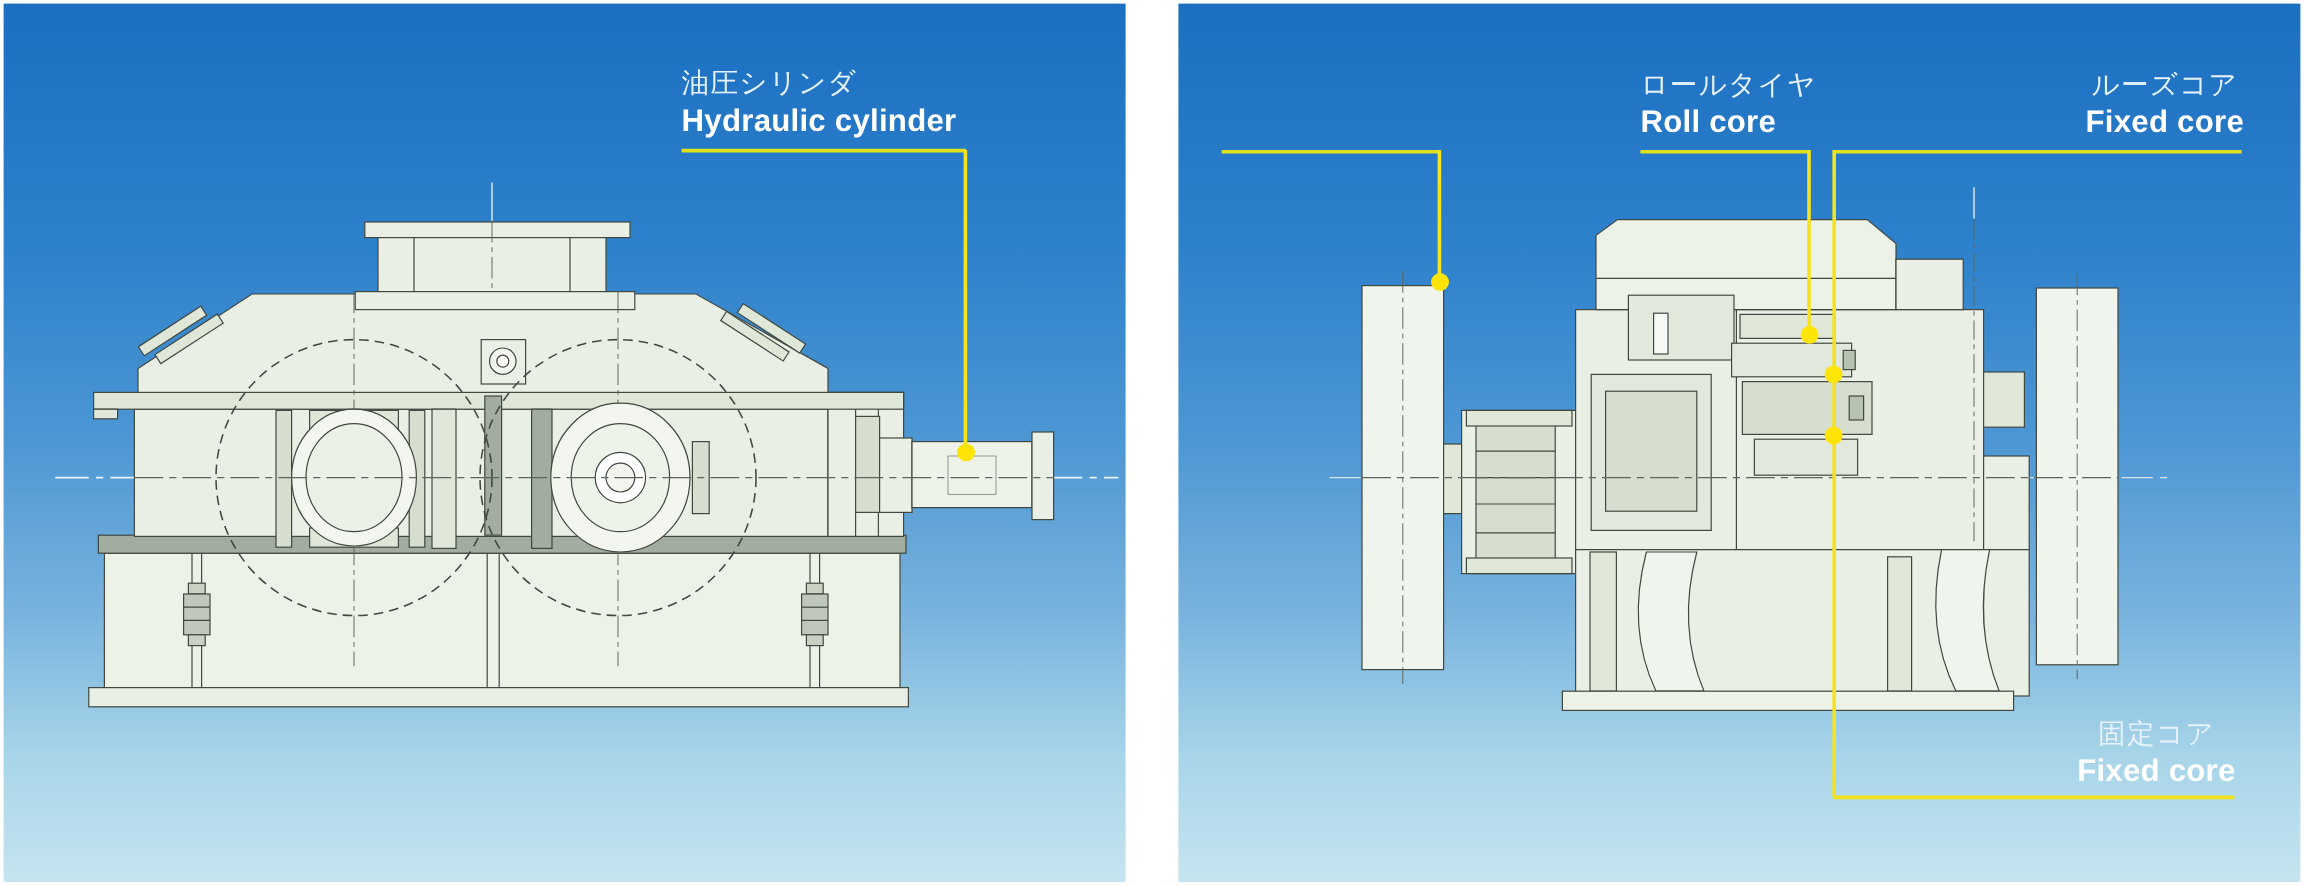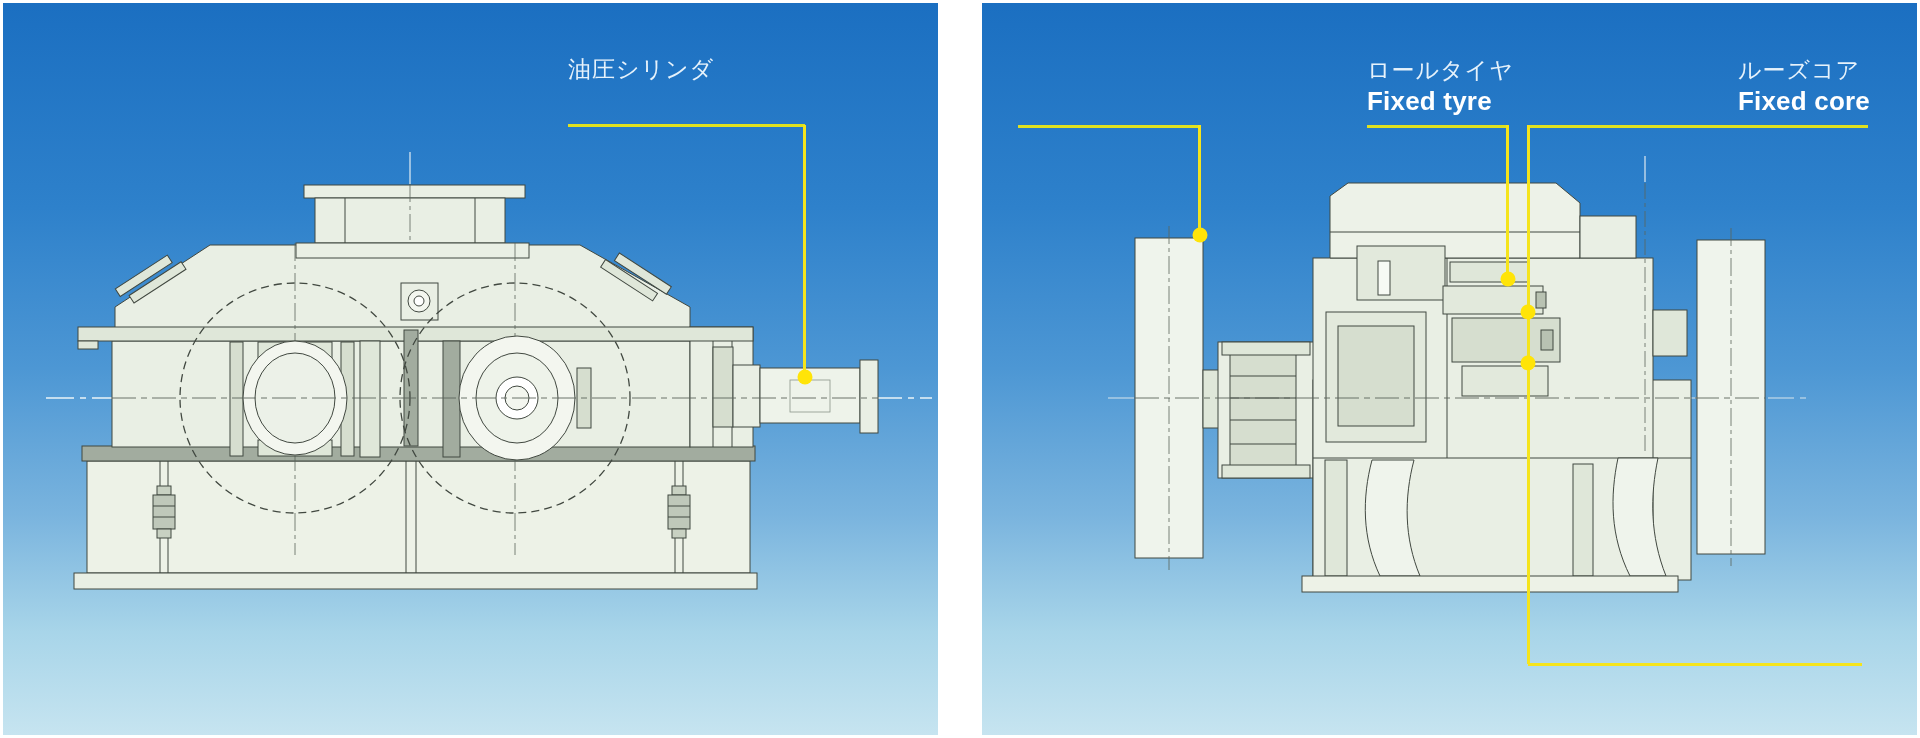--- a/index.html
+++ b/index.html
@@ -20,21 +20,21 @@
   #panel-right{left:982px;width:935px;}
   .panel svg{position:absolute;left:0;top:0;width:100%;height:100%;}
   #callout-overlay{position:absolute;left:0;top:0;width:1920px;height:738px;pointer-events:none;}
   .callout{position:absolute;white-space:nowrap;}
   .callout .jp{
     color:#e6f2fb;font-size:23px;line-height:31px;font-weight:500;letter-spacing:1px;
   }
   .callout .en{
     color:#ffffff;font-size:26px;line-height:31px;font-weight:bold;letter-spacing:0.2px;
   }
-  .callout.align-right{text-align:left;}
+  .callout.align-right{text-align:center;}
 </style>
 </head>
 <body>
 
 <div class="stage">
 
   <section class="panel" id="panel-left">
     <svg viewBox="3 3 935 732">
       <g fill="#e9efe4" stroke="#414840" stroke-width="1">
 
@@ -230,27 +230,32 @@
       <circle cx="805" cy="377" r="7.5"></circle>
       <circle cx="1200" cy="235" r="7.5"></circle>
       <circle cx="1508" cy="279" r="7.5"></circle>
       <circle cx="1528" cy="312" r="7.5"></circle>
       <circle cx="1528" cy="363" r="7.5"></circle>
     </g>
   </svg>
 
   <div class="callout" style="left:568px;top:54px">
     <div class="jp">油圧シリンダ</div>
+    <div class="en">Hydraulic cylinder</div>
   </div>
 
 
   <div class="callout" style="left:1367px;top:55px">
     <div class="jp">ロールタイヤ</div>
-    <div class="en">Fixed tyre</div>
+    <div class="en">Roll core</div>
   </div>
 
   <div class="callout align-right" style="right:50px;top:55px">
     <div class="jp">ルーズコア</div>
     <div class="en">Fixed core</div>
   </div>
 
+  <div class="callout align-right" style="right:57px;top:596px">
+    <div class="jp">固定コア</div>
+    <div class="en">Fixed core</div>
+  </div>
 
 </div>
 
 </body></html>

